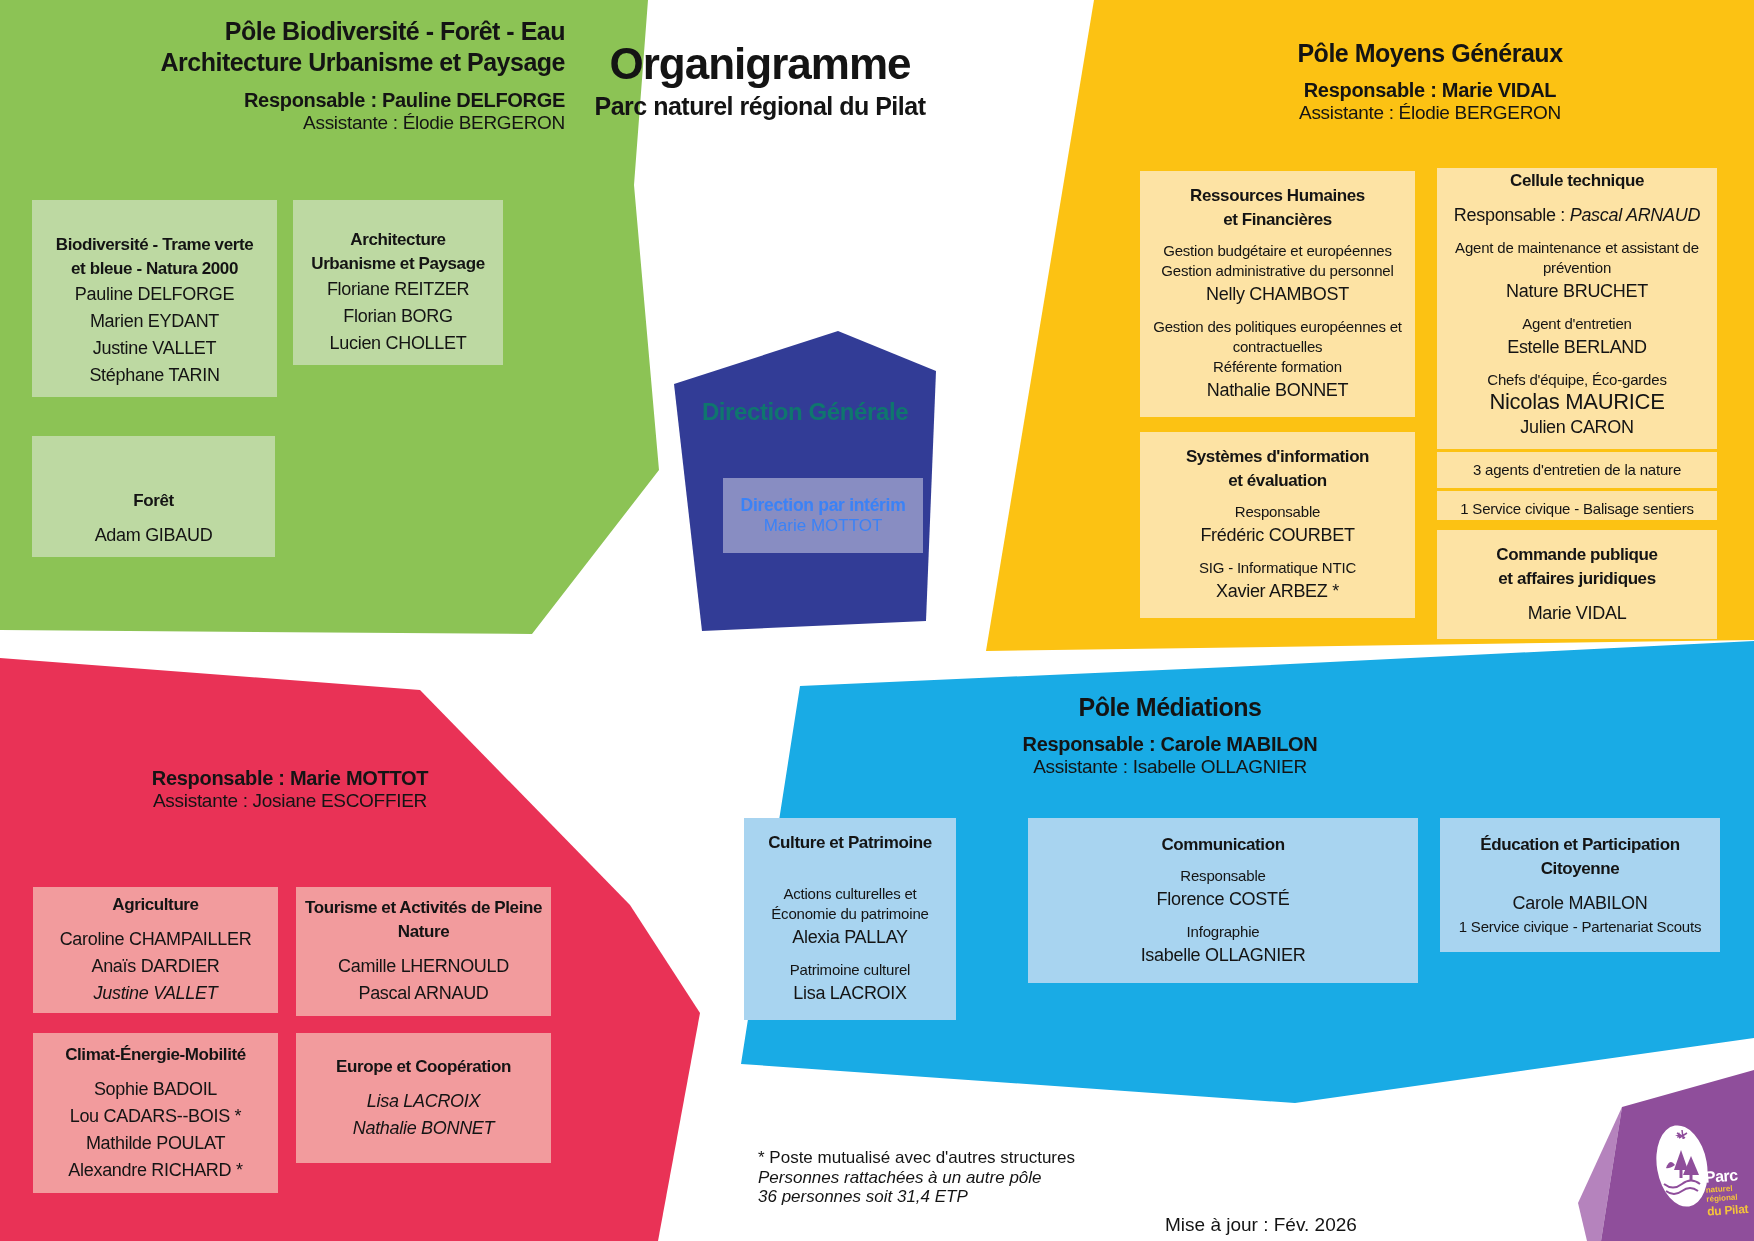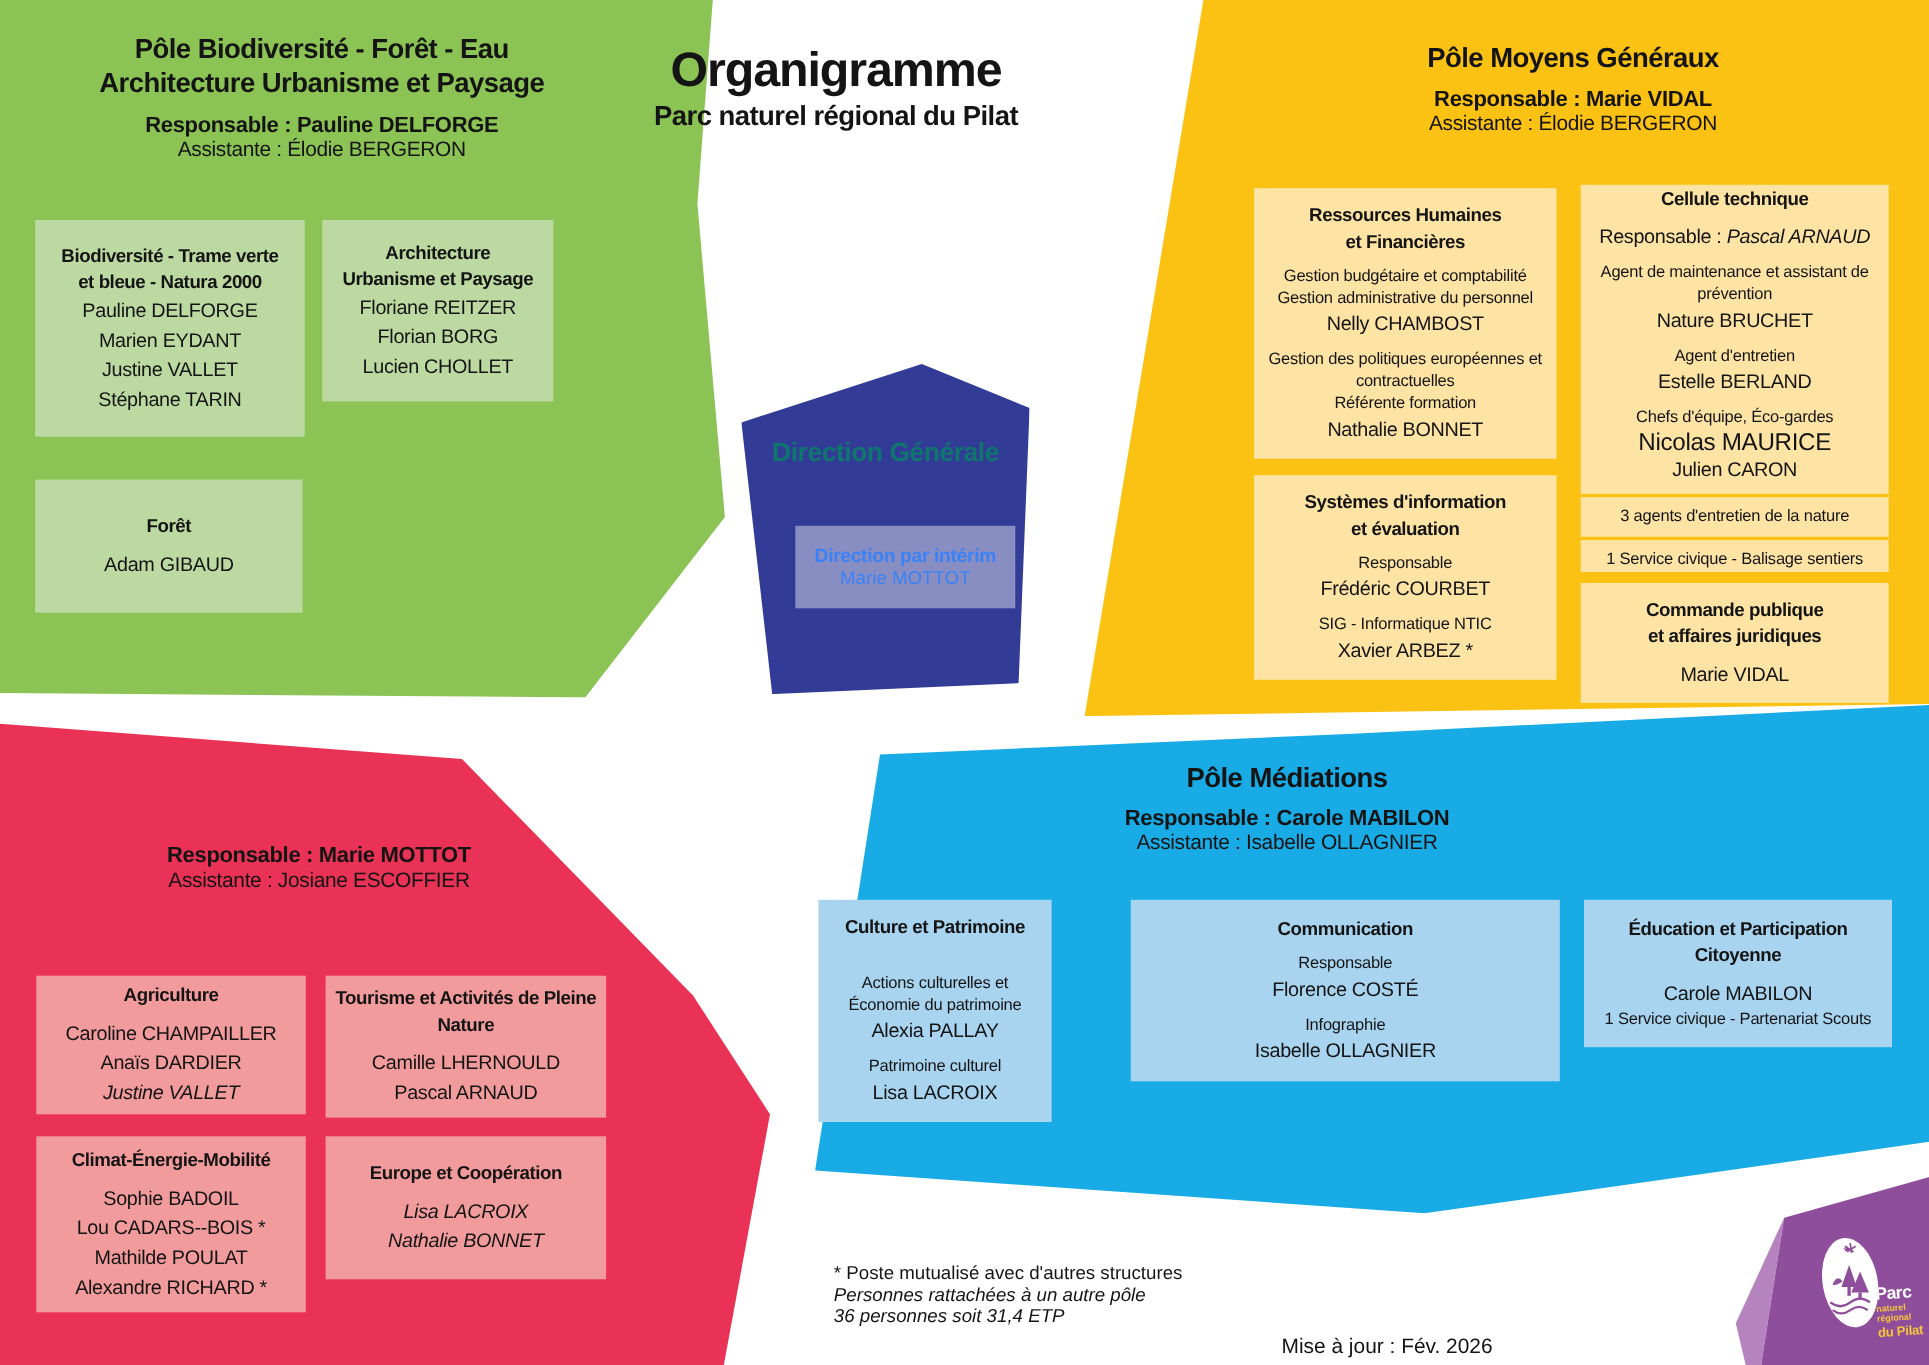--- a/index.html
+++ b/index.html
@@ -18,21 +18,21 @@
   .main-title{font-size:44px;font-weight:bold;letter-spacing:-1px;line-height:1.1;}
   .main-subtitle{font-size:25px;font-weight:bold;letter-spacing:-0.5px;margin-top:4px;}
 
   .pole-head{position:absolute;text-align:center;}
   .pole-title{font-size:25px;font-weight:bold;line-height:1.25;white-space:pre-line;letter-spacing:-0.5px;}
   .pole-resp{font-size:20px;font-weight:bold;margin-top:10px;letter-spacing:-0.3px;}
   .pole-assist{font-size:19px;letter-spacing:-0.3px;}
 
   .box{position:absolute;display:flex;flex-direction:column;justify-content:center;
        text-align:center;padding:8px 0;box-sizing:border-box;}
-  .bx-g{background:var(--green_light);}
+  .bx-g{background:var(--green_light);justify-content:flex-end;}
   .bx-y{background:var(--yellow_light);}
   .bx-r{background:var(--red_light);}
   .bx-c{background:var(--cyan_light);}
   .box-title{font-size:17px;font-weight:bold;line-height:24px;white-space:pre-line;
              letter-spacing:-0.4px;padding:0 8px;}
   .box-items{display:block;}
   .bi{padding:0 8px;}
   .bi.name{font-size:18px;line-height:27px;letter-spacing:-0.3px;}
   .bi.sm{font-size:22px;line-height:24px;}
   .bi.label{font-size:15px;line-height:20px;letter-spacing:-0.2px;}
@@ -69,21 +69,21 @@
   <div class="shape pole-yellow"></div>
   <div class="shape pole-red"></div>
   <div class="shape pole-cyan"></div>
   <div class="shape pole-navy"></div>
 
   <div class="abs center" style="left:557px;top:40px;width:406px;">
     <div class="main-title">Organigramme</div>
     <div class="main-subtitle">Parc naturel régional du Pilat</div>
   </div>
 
-  <div class="pole-head" style="left:20px;top:30px;width:545px;">
+  <div class="pole-head" style="left:20px;top:16px;width:545px;text-align:right;">
     <div class="pole-title">Pôle Biodiversité - Forêt - Eau
 Architecture Urbanisme et Paysage</div>
     <div class="pole-resp">Responsable : Pauline DELFORGE</div>
     <div class="pole-assist">Assistante : Élodie BERGERON</div>
   </div>
   <div class="box bx-g" style="left:32px;top:200px;width:245px;height:197px;">
     <div class="box-title">Biodiversité - Trame verte
 et bleue - Natura 2000</div>
     <div class="box-items">
         <div class="bi name">Pauline DELFORGE</div>
@@ -116,21 +116,21 @@
 
   <div class="pole-head" style="left:1150px;top:38px;width:560px;">
     <div class="pole-title">Pôle Moyens Généraux</div>
     <div class="pole-resp">Responsable : Marie VIDAL</div>
     <div class="pole-assist">Assistante : Élodie BERGERON</div>
   </div>
   <div class="box bx-y" style="left:1140px;top:171px;width:275px;height:246px;">
     <div class="box-title">Ressources Humaines
 et Financières</div>
     <div class="box-items">
-        <div class="bi label gap">Gestion budgétaire et comptabilité</div>
+        <div class="bi label gap">Gestion budgétaire et européennes</div>
         <div class="bi label">Gestion administrative du personnel</div>
         <div class="bi name">Nelly CHAMBOST</div>
         <div class="bi label gap">Gestion des politiques européennes et contractuelles</div>
         <div class="bi label">Référente formation</div>
         <div class="bi name">Nathalie BONNET</div>
       </div>
   </div>
   <div class="box bx-y" style="left:1140px;top:432px;width:275px;height:186px;">
     <div class="box-title">Systèmes d'information
 et évaluation</div>

